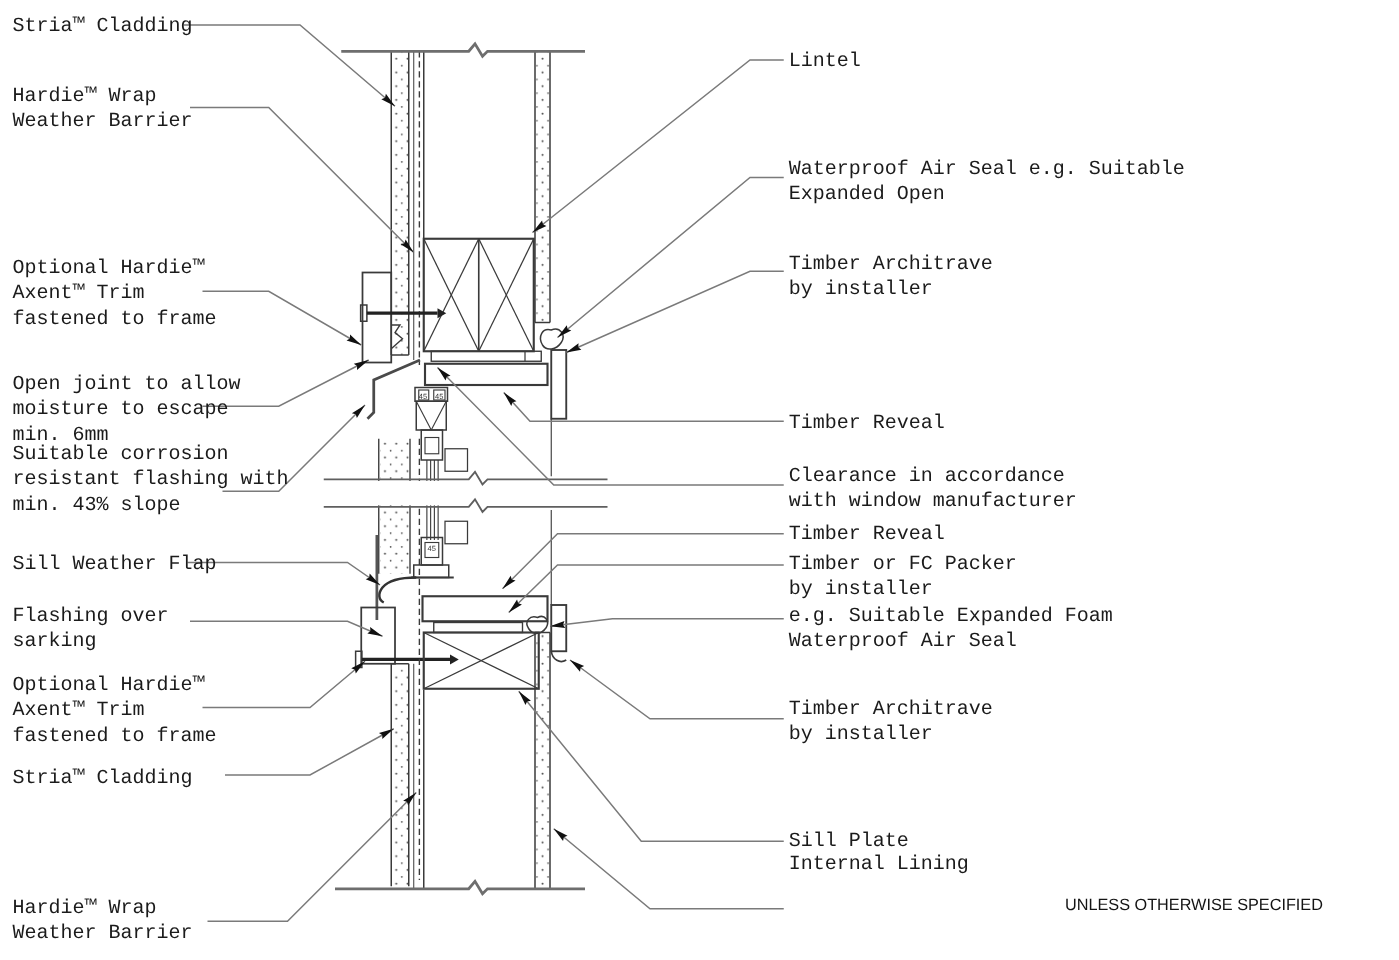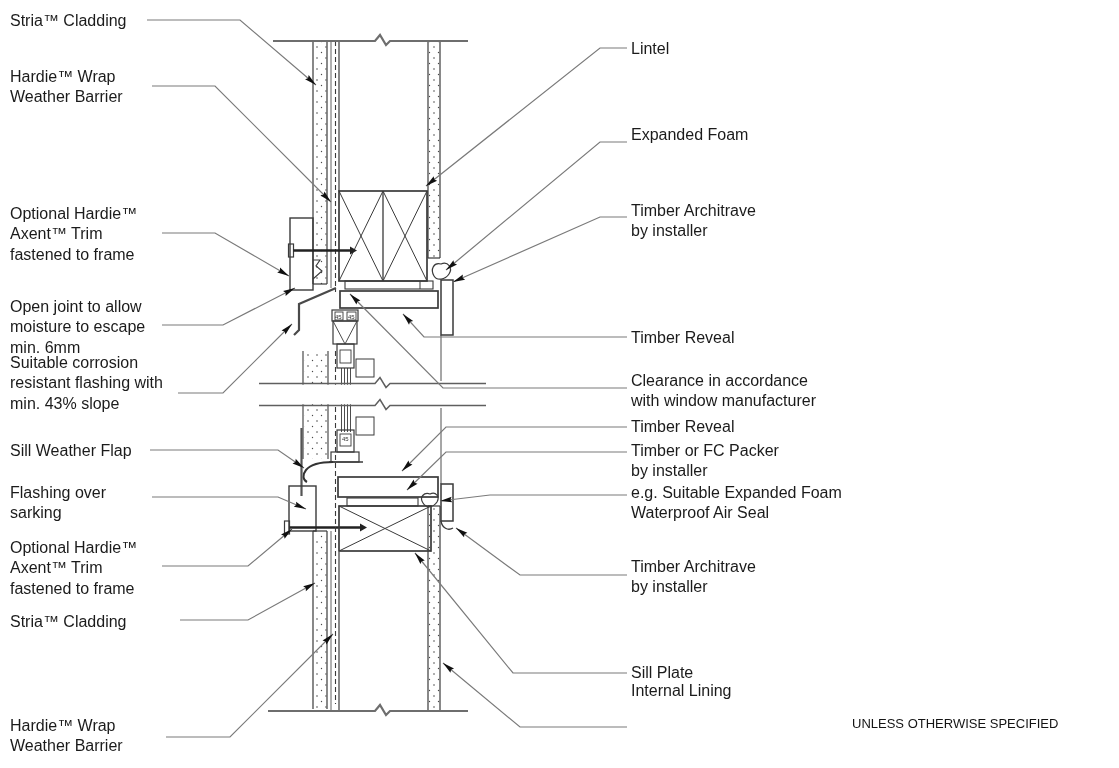--- a/index.html
+++ b/index.html
@@ -1,21 +1,21 @@
 <!DOCTYPE html>
 <html><head>
 <meta charset="utf-8">
 <style>
   html,body{margin:0;padding:0;}
   body{
     width:1119px;height:768px;position:relative;background:#ffffff;
     font-family:"Liberation Sans", sans-serif;color:#1b1b1b;overflow:hidden;
   }
   .lbl{position:absolute;font-size:16px;line-height:20.3px;color:#1b1b1b;}
-  .lbl div{white-space:nowrap;}
+  .lbl div{white-space:nowrap;font-family:Liberation Mono, monospace;}
   .note{position:absolute;left:852px;top:716px;font-size:13px;line-height:16.2px;color:#141414;}
   .note div{white-space:nowrap;}
   svg{position:absolute;left:0;top:0;}
   .ldr{stroke:#7a7a7a;stroke-width:1.2;fill:none;marker-end:url(#arr);}
   .dl{stroke:#3a3a3a;fill:none;}
 </style>
 </head>
 <body>
 
 <svg width="1119" height="768" viewBox="0 0 1119 768">
@@ -212,21 +212,22 @@
 </div>
 <div class="lbl" style="left:10px;top:716px">
   <div>Hardie™ Wrap</div>
   <div>Weather Barrier</div>
 </div>
 
 <div class="lbl" style="left:631px;top:39px">
   <div>Lintel</div>
 </div>
 <div class="lbl" style="left:631px;top:125px">
-  <div>Expanded Foam</div>
+  <div>Waterproof Air Seal e.g. Suitable</div>
+  <div>Expanded Open</div>
 </div>
 <div class="lbl" style="left:631px;top:201px">
   <div>Timber Architrave</div>
   <div>by installer</div>
 </div>
 <div class="lbl" style="left:631px;top:328px">
   <div>Timber Reveal</div>
 </div>
 <div class="lbl" style="left:631px;top:371px">
   <div>Clearance in accordance</div>

